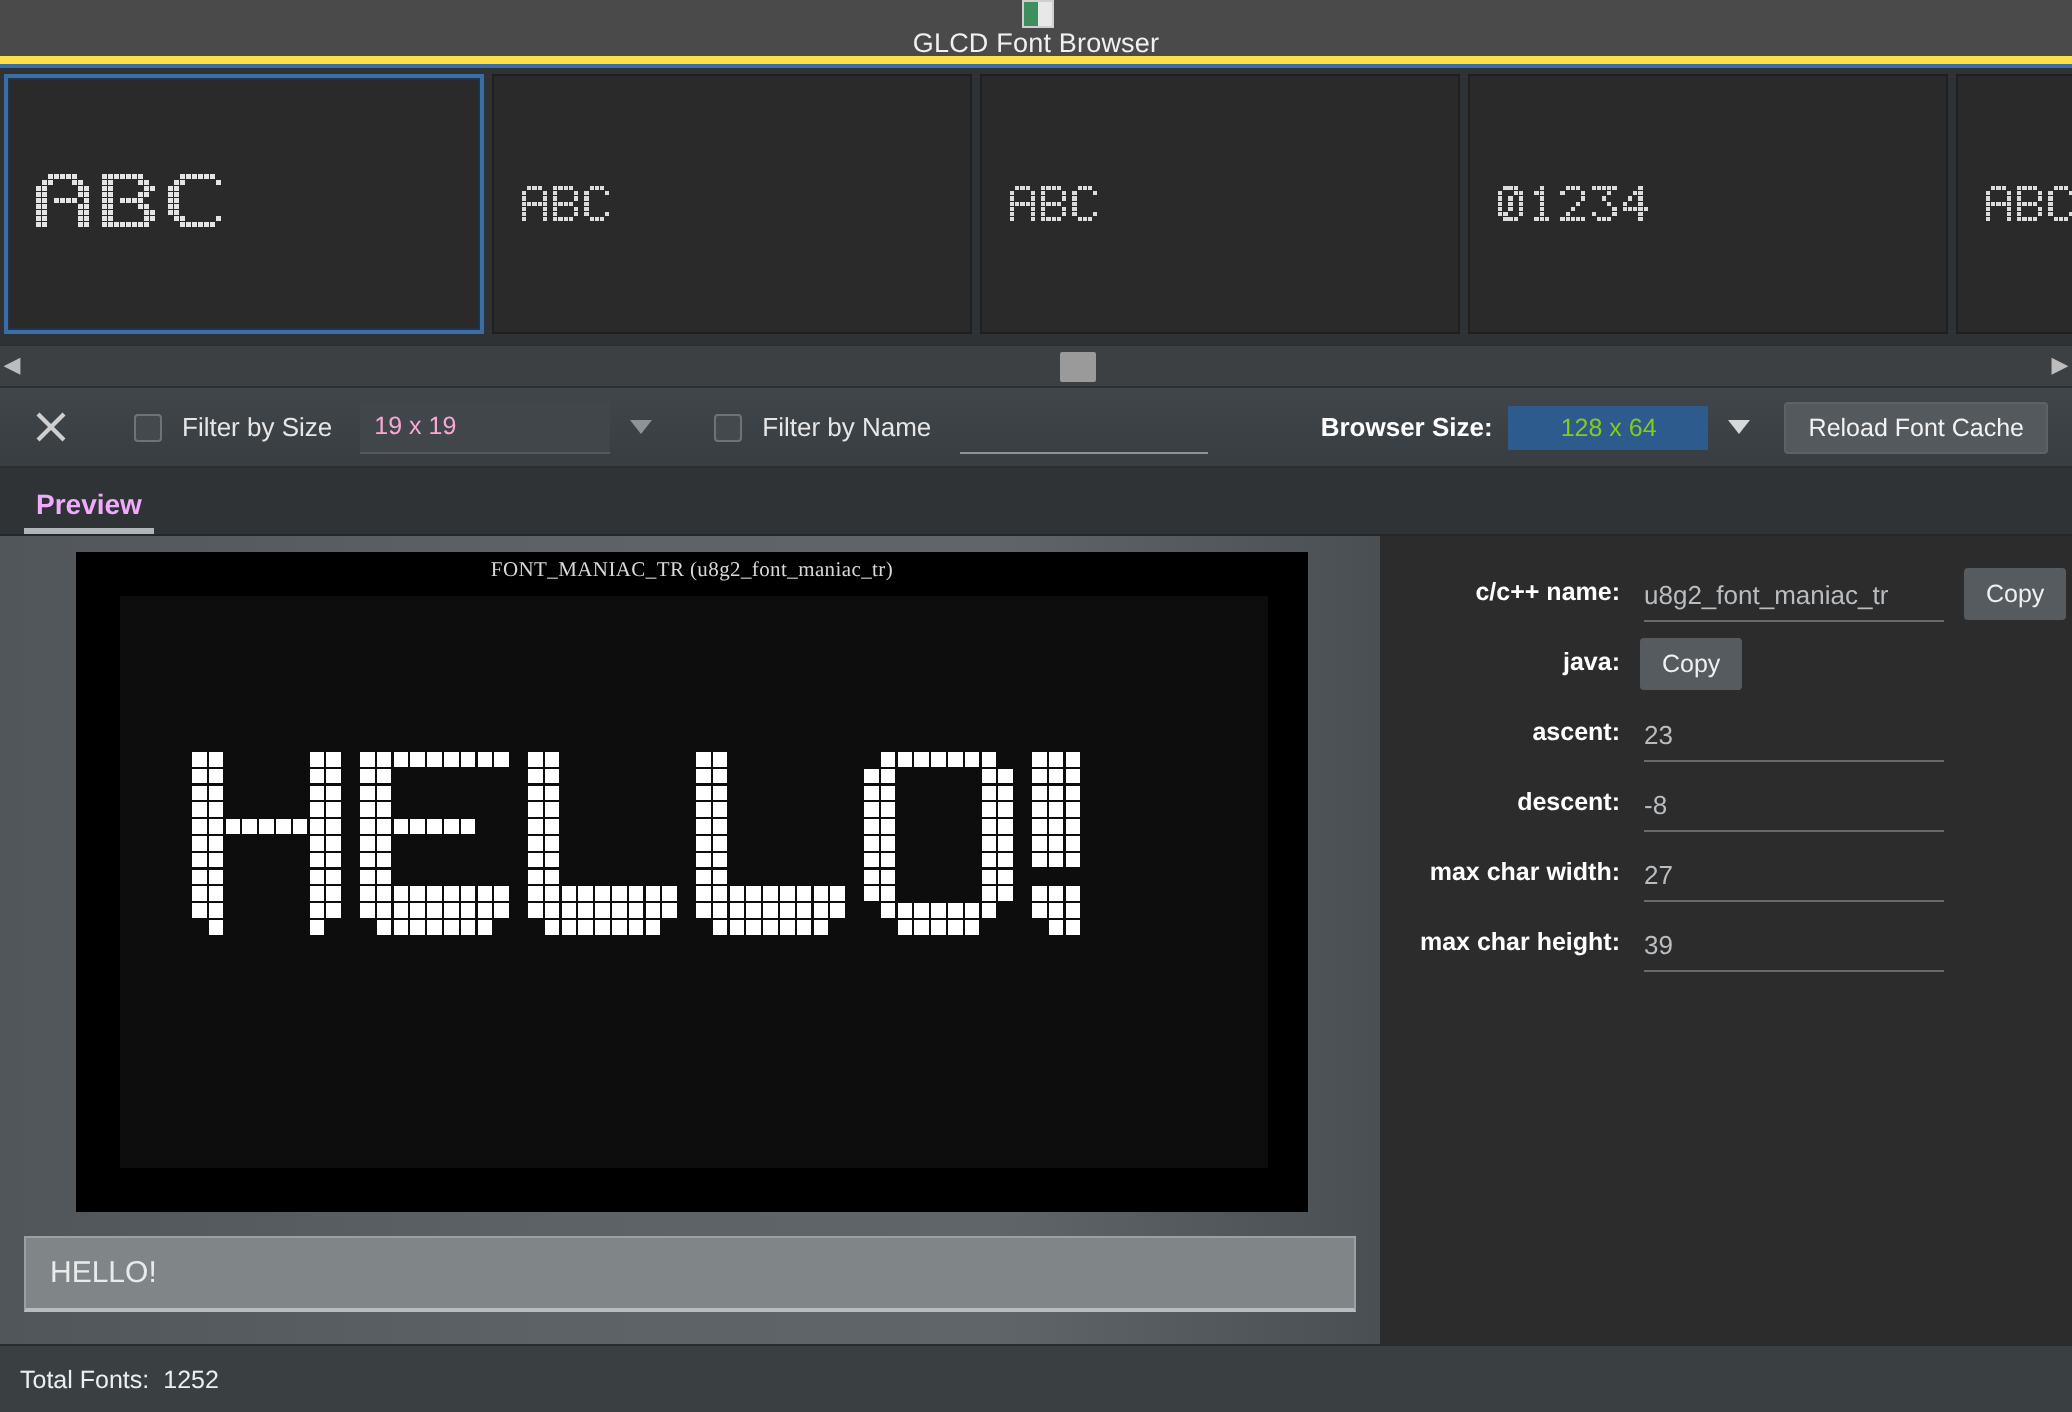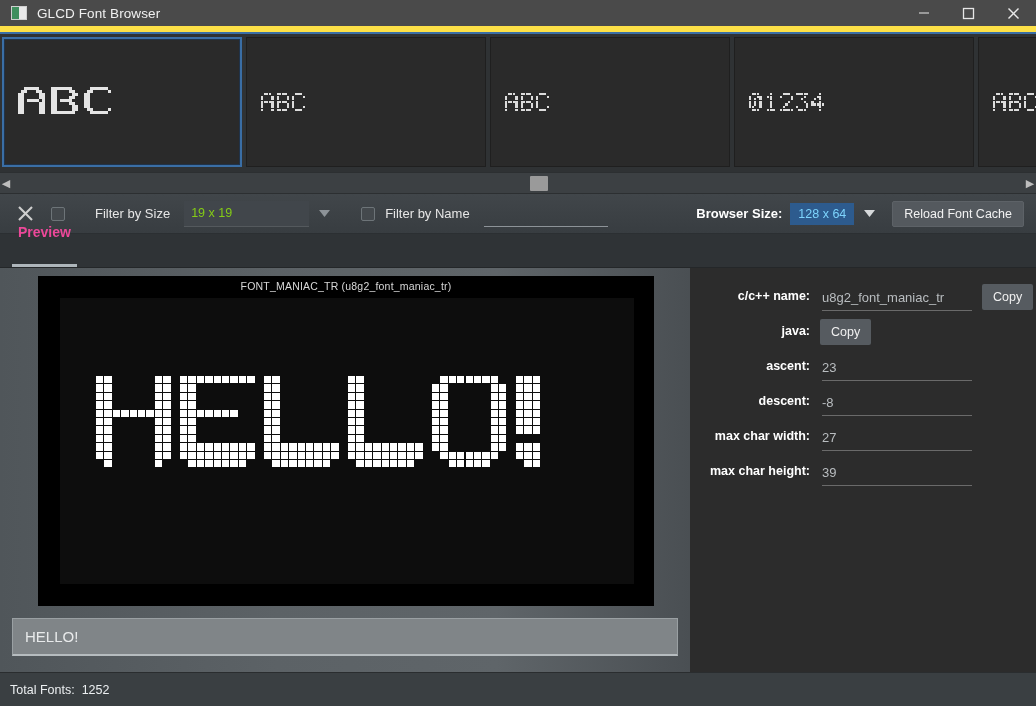--- a/index.html
+++ b/index.html
@@ -8,21 +8,22 @@
     background: #2b2b2b;
     font-family: "Liberation Sans", sans-serif;
     overflow: hidden;
   }
 
   
   .titlebar {
     height: 32px; width: 1036px;
     background: #4a4a4a;
     display: flex; align-items: center;
-    border-bottom: 6px solid #fde047;
+    border-bottom: 4px solid #fde047;
+    flex-direction: column;
   }
   .tb-icon {
     width: 16px; height: 14px; margin-left: 11px; margin-right: 10px;
     background: #e8e8e8; border: 1px solid #cfcfcf;
     position: relative; flex: none;
   }
   .tb-icon::before {
     content:""; position:absolute; left:0; top:0; bottom:0; width:7px;
     background:#3f8f5e;
   }
@@ -98,55 +99,55 @@
     border-radius: 2px;
     flex: none;
   }
   .fb-label { color:#e6e6e6; font-size: 13px; margin-left: 10px; }
   .combo-dis {
     margin-left: 14px;
     width: 125px; height: 26px;
     background: #41464b;
     border-bottom: 1px solid #54595d;
     display:flex; align-items:center;
-    color:#84cc16; font-size: 12.5px; padding-left: 7px;
+    color:#f9a8d4; font-size: 12.5px; padding-left: 7px;
   }
   .combo-arrow {
     width: 30px; height: 26px; display:flex; align-items:center; justify-content:center;
   }
   .name-input {
     margin-left: 14px; width: 124px; height: 26px;
     display:flex; align-items:flex-end;
   }
   .name-input .line { width:100%; height: 1px; background:#8d9398; }
   .fb-spacer { flex:1 1 auto; }
   .disp-label { color:#ffffff; font-size: 13px; font-weight: bold; }
   .disp-combo {
     margin-left: 8px;
-    background: #2d5b8e; color:#7dd3fc;
-    height: 22px; padding: 0 8px;
+    background: #2d5b8e; color:#84cc16;
+    height: 22px; padding: 0 26px;
     display:flex; align-items:center; font-size: 12.5px;
   }
   .reload-btn {
     margin-left: 8px; margin-right: 12px;
     background: #54595e; color:#f2f2f2;
     height: 26px; padding: 0 11px;
     display:flex; align-items:center; font-size: 12.5px;
     border: 1px solid #5d6267; border-radius: 2px;
   }
 
   
   .tabbar {
     height: 34px; width:1036px; background:#2f3336;
     display:flex; align-items:flex-end;
     border-bottom: 1px solid #242729;
   }
   .tab {
-    margin-left: 12px; padding: 0 6px 24px 6px;
-    color:#ec4899; font-size: 14px; font-weight: bold;
+    margin-left: 12px; padding: 0 6px 4px 6px;
+    color:#f0abfc; font-size: 14px; font-weight: bold;
   }
   .tab.active { border-bottom: 3px solid #aeb6bb; }
 
   
   .main {
     width:1036px; height: 404px;
     display:flex;
     background:#2c2c2c;
   }
   .left-pane {
@@ -156,21 +157,21 @@
     overflow: hidden;
   }
   .canvas-outer {
     position:absolute; left: 38px; top: 8px;
     width: 616px; height: 330px;
     background:#000000;
   }
   .canvas-title {
     position:absolute; left:0; top:4px; width:616px;
     text-align:center; color:#d8d8d8;
-    font-family:Liberation Sans, sans-serif; font-size: 10.5px;
+    font-family:Liberation Serif, serif; font-size: 10.5px;
     letter-spacing: .2px;
   }
   .canvas-inner {
     position:absolute; left: 22px; top: 22px;
     width: 574px; height: 286px;
     background:#0d0d0d;
     overflow:hidden;
   }
   .bitmap-text {
     position:absolute; left: 36px; top: 78px;
@@ -634,21 +635,21 @@
   <div class="hs-arrow">▶</div>
 </div>
 
 <div class="filterbar">
   <div class="x-btn">
     <svg width="19" height="19" viewBox="0 0 19 19">
       <line x1="3" y1="3" x2="16" y2="16" stroke="#cfcfcf" stroke-width="2.1"></line>
       <line x1="16" y1="3" x2="3" y2="16" stroke="#cfcfcf" stroke-width="2.1"></line>
     </svg>
   </div>
-  <div style="margin-left:6px; display:flex; align-items:center;gap:20px;">
+  <div style="margin-left:22px; display:flex; align-items:center;">
     <div class="chk"></div>
     <div class="fb-label">Filter by Size</div>
   </div>
   <div class="combo-dis">
     <span>19 x 19</span>
   </div>
   <div class="combo-arrow">
     <svg width="11" height="7" viewBox="0 0 11 7">
       <polygon points="0,0 11,0 5.5,7" fill="#8d9398"></polygon>
     </svg>

